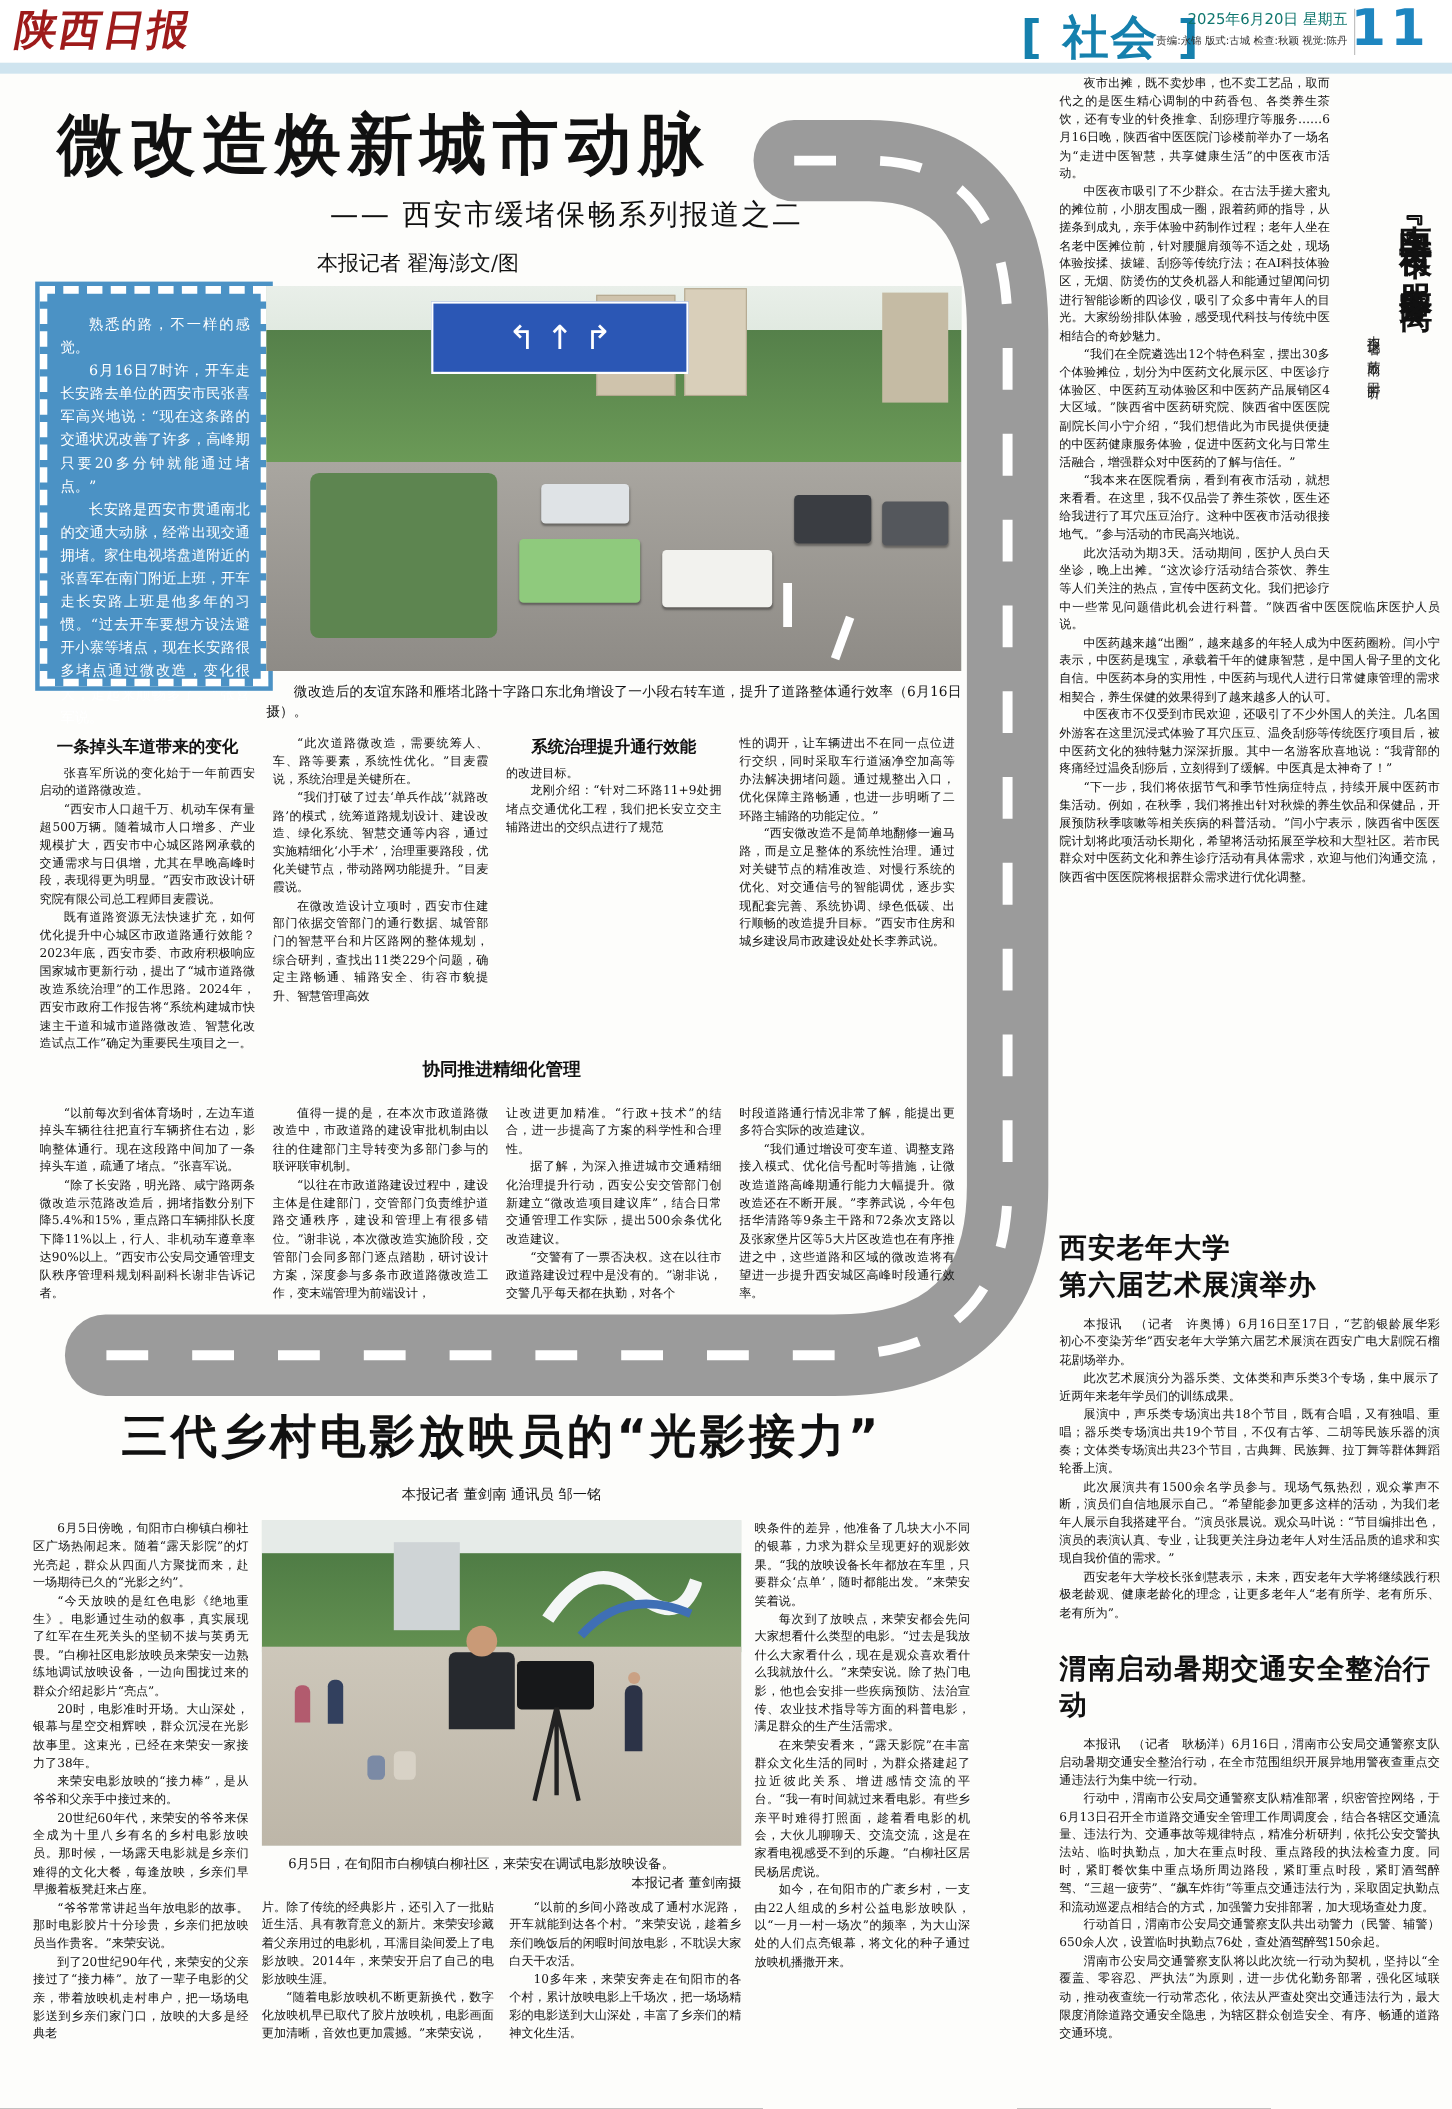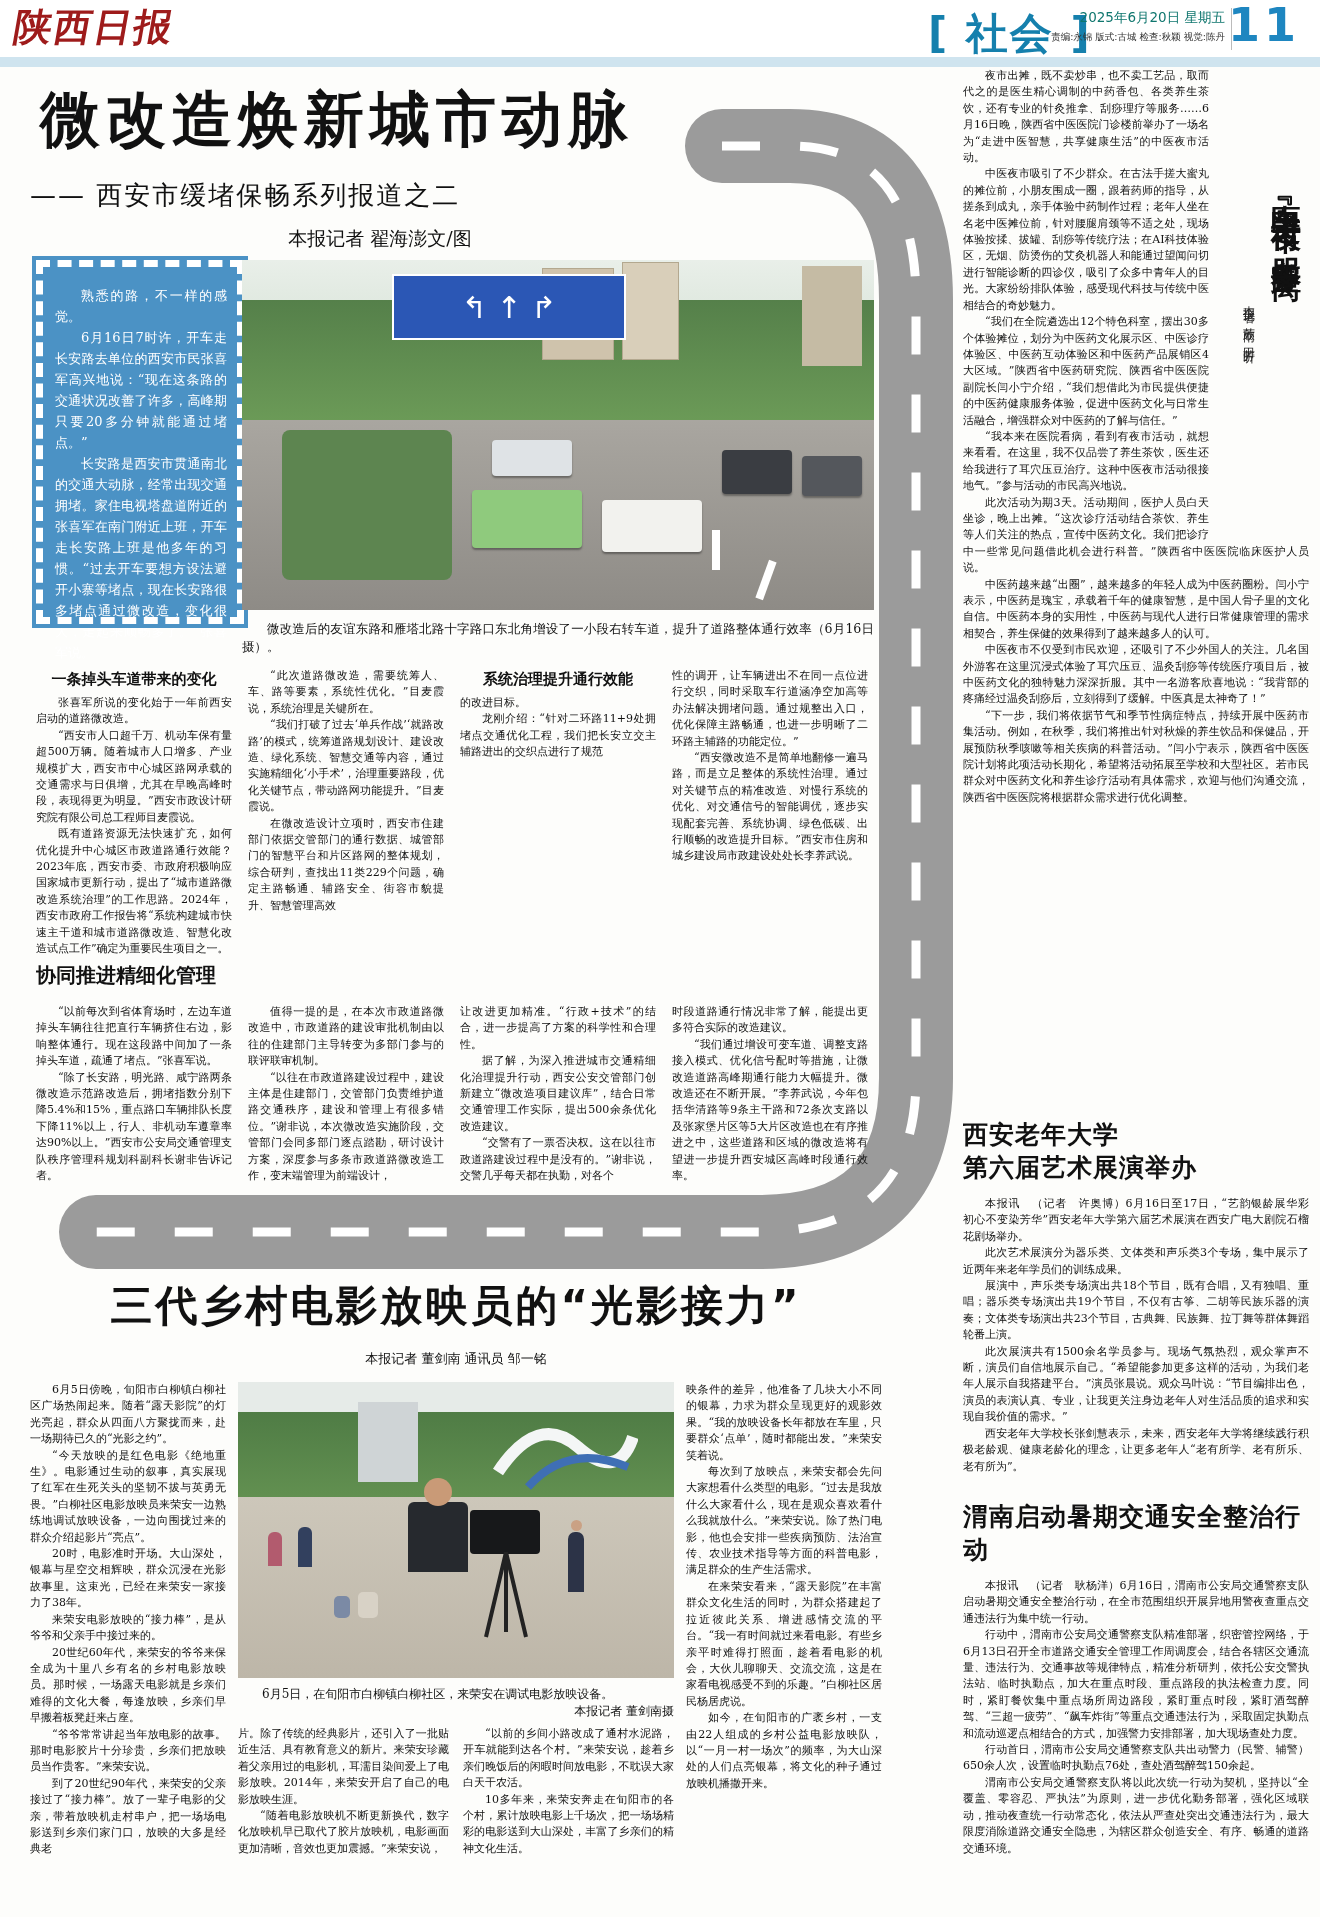--- a/index.html
+++ b/index.html
@@ -21,34 +21,34 @@
   
   .roadsvg{position:absolute;top:0;left:0;z-index:0;}
   
   .p{margin:0;text-indent:2em;font-size:11px;line-height:16.4px;text-align:justify;}
   .cols{display:flex;gap:16px;}
   .col{width:196px;overflow:hidden;}
   h3.sub{margin:2px 0 6px 0;font-size:15px;font-weight:bold;text-align:center;
          font-family:"DejaVu Sans",sans-serif;}
   
   .main{position:absolute;left:30px;top:76px;width:852px;height:1116px;z-index:1;}
-  .main h1{position:absolute;left:10px;top:4px;margin:0;font-size:60px;font-weight:900;
+  .main h1{position:absolute;left:10px;top:4px;margin:12px;font-size:60px;font-weight:900;
            letter-spacing:6px;font-family:"DejaVu Sans",sans-serif;white-space:nowrap;}
-  .main .subtitle{position:absolute;left:0;top:102px;width:700px;text-align:left;
+  .main .subtitle{position:absolute;left:0;top:102px;width:700px;text-align:right;
                   font-size:26px;letter-spacing:2px;font-family:"DejaVu Sans",sans-serif;}
   .main .byline{position:absolute;left:0;top:150px;width:700px;text-align:center;font-size:19px;}
   .leadbox{position:absolute;left:6px;top:184px;width:172px;height:322px;background:#4b92c5;
            border:7px dashed #fff;outline:4px solid #4b92c5;padding:18px 10px 10px 12px;}
   .leadbox p{margin:0;color:#fff;font-size:13px;line-height:21px;text-indent:2em;text-align:justify;}
   .mainphoto{position:absolute;left:212px;top:184px;width:632px;height:350px;overflow:hidden;background:#d8e2d8;}
   .caption{position:absolute;left:212px;top:544px;width:632px;font-size:12.5px;line-height:18px;
            text-align:justify;text-indent:2em;color:#111;}
   .upper{position:absolute;left:6px;top:592px;height:292px;}
   .lower{position:absolute;left:6px;top:928px;height:182px;}
-  .midhead{position:absolute;left:6px;top:886px;width:840px;font-size:20px;
+  .midhead{position:absolute;left:6px;top:886px;width:840px;text-align:center;font-size:16px;
            font-weight:bold;font-family:"DejaVu Sans",sans-serif;}
   
   .tcm{position:absolute;left:963px;top:68px;width:346px;height:1038px;z-index:1;overflow:hidden;}
   .vblock{float:right;width:92px;height:470px;margin-left:8px;display:flex;flex-direction:row;
           justify-content:flex-end;}
   .vhead{writing-mode:vertical-rl;text-orientation:upright;font-size:30px;font-weight:900;
          font-family:"DejaVu Sans",sans-serif;line-height:46px;letter-spacing:3px;margin-top:112px;}
   .vby{writing-mode:vertical-rl;text-orientation:upright;font-size:12px;color:#222;
        margin-top:228px;margin-right:6px;letter-spacing:2px;}
   .senior{position:absolute;left:963px;top:1118px;width:346px;height:375px;z-index:1;overflow:hidden;}

